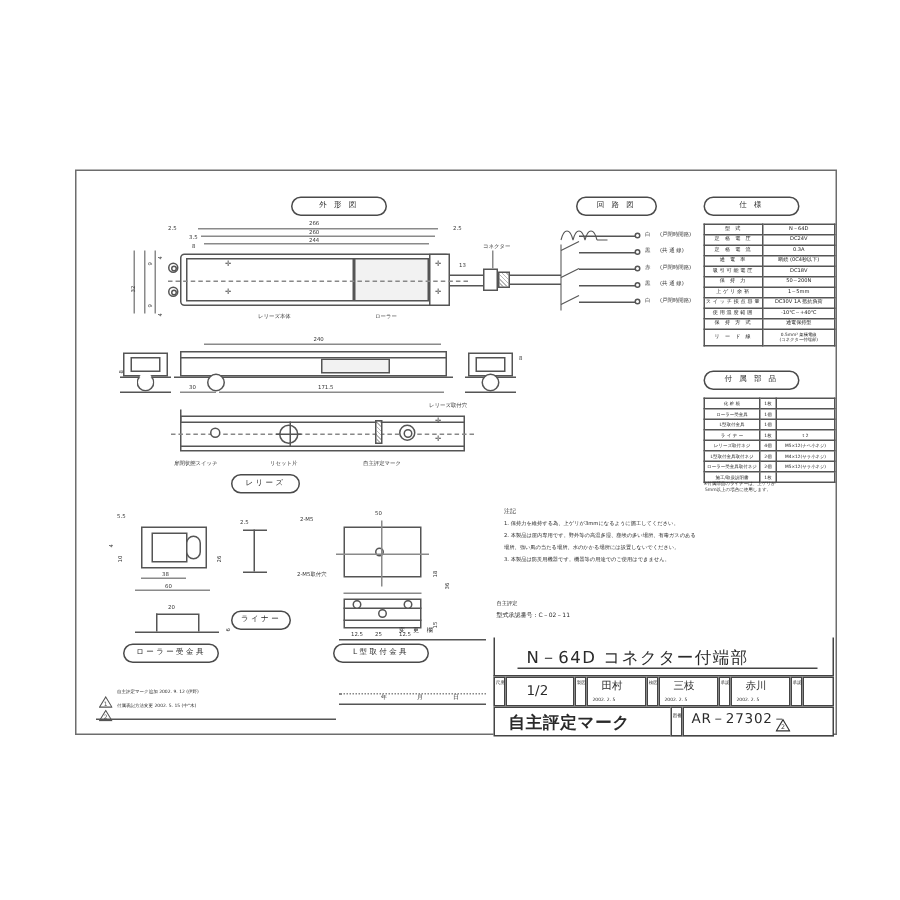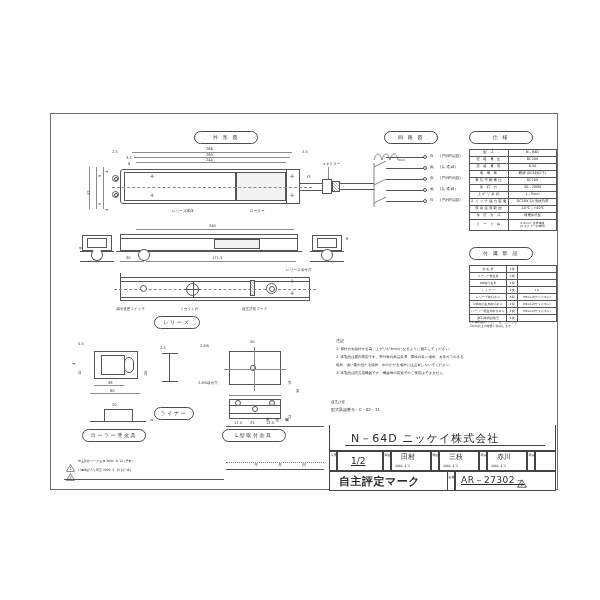--- a/index.html
+++ b/index.html
@@ -5,21 +5,21 @@
   html,body{margin:0;padding:0;background:#ffffff;}
   body{width:600px;height:600px;position:relative;font-family:"DejaVu Sans","Liberation Sans",sans-serif;color:#2a2a2a;overflow:hidden;}
 
   
   #sheet{position:absolute;left:50px;top:113px;width:508px;height:377px;background:#ffffff;border:1px solid #6d6d6d;box-sizing:border-box;}
   #sheet-inner{position:absolute;left:3px;top:3px;right:3px;bottom:3px;border:0;}
 
   
   .lbl{position:absolute;white-space:nowrap;line-height:1;}
   .t3{font-size:3px;} .t35{font-size:3.5px;} .t4{font-size:4px;}
-  .t5{font-size:5px;} .t7{font-size:7px;} .t9{font-size:9px;text-decoration:underline;} .t11{font-size:11px;}
+  .t5{font-size:5px;} .t7{font-size:7px;} .t9{font-size:9px;} .t11{font-size:11px;}
   .pill{position:absolute;border:0.7px solid #4a4a4a;border-radius:7px;height:11px;line-height:11px;text-align:center;font-size:5px;letter-spacing:1.6px;background:#fff;}
   .ln{position:absolute;background:#555;}
   .hl{height:0.7px;} .vl{width:0.7px;}
   .thin{background:#8a8a8a;}
   .dash{position:absolute;height:0;border-top:0.7px dashed #888;}
   .box{position:absolute;border:0.7px solid #555;box-sizing:border-box;background:#fff;}
   .boxf{position:absolute;border:0.7px solid #555;box-sizing:border-box;background:#f2f2f2;}
   .hatch{position:absolute;box-sizing:border-box;border:0.7px solid #555;
          background:repeating-linear-gradient(45deg,#ffffff 0 1.2px,#b9b9b9 1.2px 2px);}
   .circ{position:absolute;border:0.7px solid #555;border-radius:50%;box-sizing:border-box;background:#fff;}
@@ -386,21 +386,21 @@
             <text x="4.5" y="6.4" font-size="4" text-anchor="middle" fill="#555">2</text>
           </svg>
       </div>
       <div class="lbl t3" style="left:24px;top:352px;">付属表記方法変更     2002. 5. 15 (中"木)</div>
       <div class="ln hl" style="left:10px;top:362px;width:160px;"></div>
     </div>
 
     <div id="titleblock">
 
       <div class="tb-cell" style="left:0;top:12px;width:227px;height:26px;border-top:0;"></div>
-      <div class="tb-txt t11" style="left:22px;top:20px;letter-spacing:1px;">N－64D    ニッケイ株式会社</div>
+      <div class="tb-txt t11" style="left:22px;top:20px;letter-spacing:1px;">N－64D    コネクター付端部</div>
       <div class="ln hl" style="left:16px;top:32px;width:200px;background:#444;"></div>
 
       <div class="tb-cell" style="left:0;top:38px;width:227px;height:20px;"></div>
       <div class="tb-cell" style="left:0;top:38px;width:8px;height:20px;"></div>
       <div class="tb-txt t3" style="left:1.5px;top:41px;">尺度</div>
       <div class="tb-cell" style="left:8px;top:38px;width:46px;height:20px;"></div>
       <div class="tb-txt t9" style="left:22px;top:44px;">1/2</div>
 
       <div class="tb-cell" style="left:54px;top:38px;width:8px;height:20px;"></div>
       <div class="tb-txt t3" style="left:55.5px;top:41px;">製図</div>

